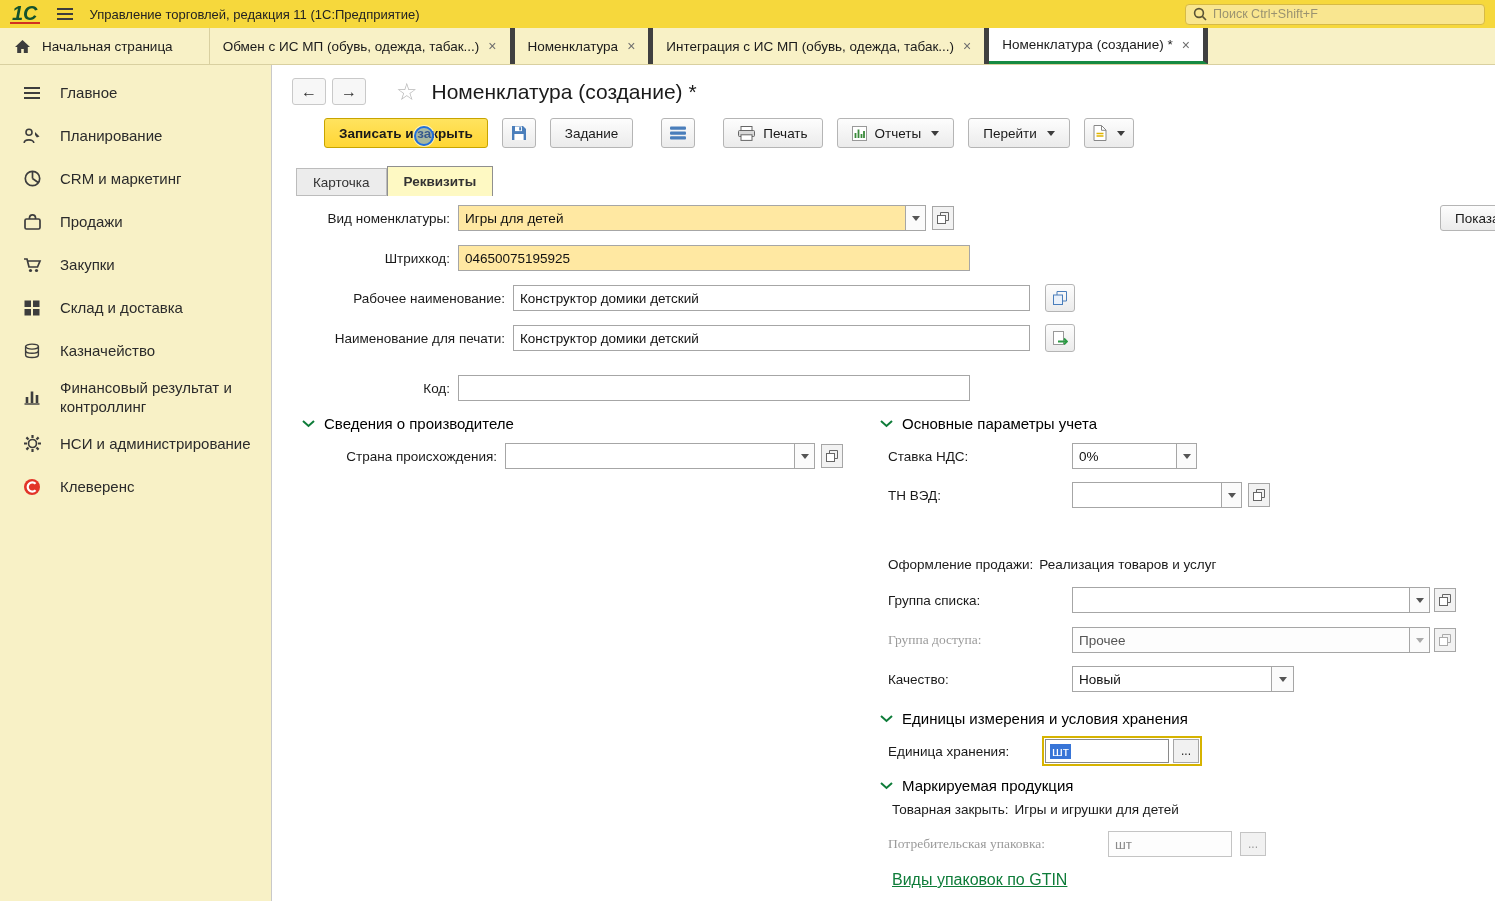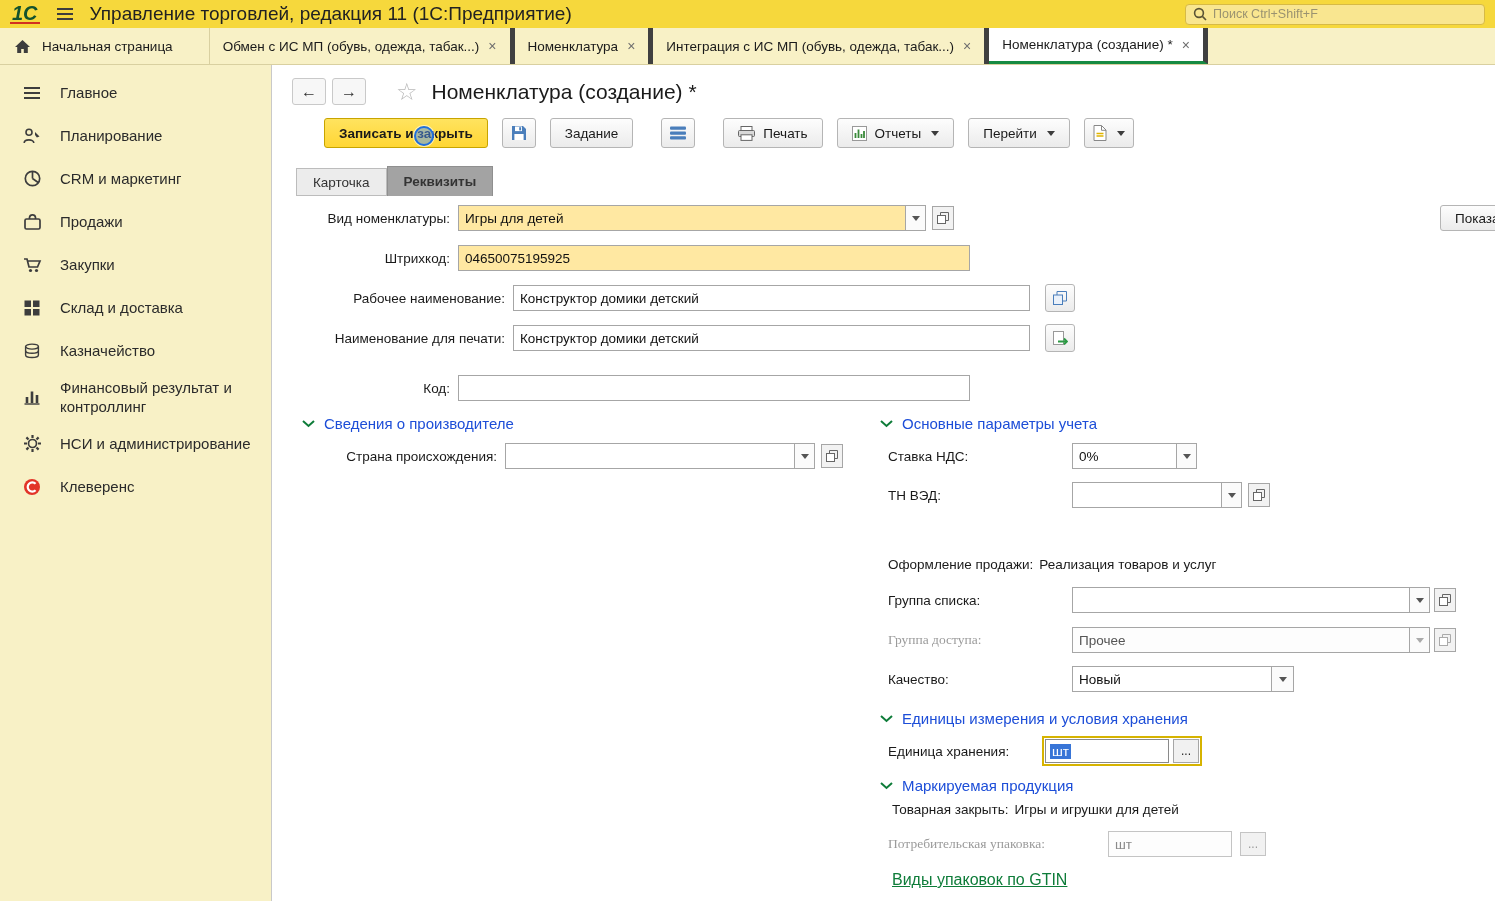--- a/index.html
+++ b/index.html
@@ -11,21 +11,21 @@
   svg { display:block; }
 
   
   .titlebar {
     position:absolute; top:0; left:0; right:0; height:28px;
     background:#f6d83c; display:flex; align-items:center; padding:0 10px; gap:14px;
   }
   .logo { font-weight:bold; font-size:20px; font-style:italic; color:#14532d;
           border-bottom:2px solid #d22f21; line-height:18px; padding:0 2px; }
   .tb-burger { padding:2px; }
-  .app-title { font-size:19px; color:#222; white-space:nowrap; }
+  .app-title { font-size:13px; color:#222; white-space:nowrap; }
   .tb-search {
     margin-left:auto; width:300px; height:21px; background:#f9e690;
     border:1px solid #d7ba45; border-radius:4px;
     display:flex; align-items:center; gap:6px; padding:0 7px;
   }
   .tb-search input {
     flex:1; border:none; background:transparent; outline:none;
     font:12.5px "Liberation Sans", sans-serif; color:#4a452e;
   }
   .tb-search input::placeholder { color:#9a9270; }
@@ -77,21 +77,21 @@
     font-size:13.5px; color:#1a1a1a; white-space:nowrap;
   }
   .btn.icon-only { padding:0 8px; }
   .btn.primary { background:linear-gradient(#ffe35f,#ffd634); border-color:#c7a400; font-weight:bold; }
   .caret { width:0; height:0; border-left:4px solid transparent; border-right:4px solid transparent;
            border-top:5px solid #3c3c3c; margin-left:2px; }
 
   .formtabs { position:absolute; top:101px; left:24px; display:flex; align-items:flex-end; }
   .ftab { height:28px; padding:0 16px; display:flex; align-items:center;
           border:1px solid #bcbcbc; background:#ececec; color:#333; }
-  .ftab.active { height:30px; background:#a3a3a3; border-color:#8f8f8f; border-bottom:none;
+  .ftab.active { height:30px; background:#fef9c3; border-color:#8f8f8f; border-bottom:none;
                  font-weight:bold; position:relative; }
 
   
   .row { position:absolute; height:26px; display:flex; align-items:center; }
   .lbl { font-size:13.5px; color:#1a1a1a; flex:0 0 auto; }
   .lbl.r { text-align:right; }
   .lbl.dis { color:#9b9b9b;font-family:Liberation Serif, serif; }
   .tfield {
     height:26px; border:1px solid #a6a6a6; background:#fff; outline:none;
     padding:0 6px; font:13.5px "Liberation Sans", sans-serif; color:#111;
@@ -111,21 +111,21 @@
   .dotsbtn {
     width:26px; height:24px; border:1px solid #a6a6a6; background:#f1f1f1;
     display:flex; align-items:center; justify-content:center; font-size:12px; color:#222;
   }
   .iconbtn {
     width:30px; height:28px; border:1px solid #b5b5b5; border-radius:3px;
     background:linear-gradient(#fdfdfd,#ebebeb);
     display:flex; align-items:center; justify-content:center; margin-left:15px;
   }
   .sect { position:absolute; display:flex; align-items:center; gap:9px;
-          color:#1d4ed8; font-size:15px; white-space:nowrap; }
+          color:#000000; font-size:15px; white-space:nowrap; }
   .plaintext { position:absolute; display:flex; gap:6px; font-size:13.5px; white-space:nowrap; }
   .gtin-link { color:#0e7c39; text-decoration:underline; font-size:16px; }
 
   
   #row-kind        { top:140px; left:16px; }
   #row-barcode     { top:180px; left:16px; }
   #row-workname    { top:220px; left:16px; }
   #row-printname   { top:260px; left:16px; }
   #row-code        { top:310px; left:16px; }
   #sect-producer   { top:350px; left:30px; }

